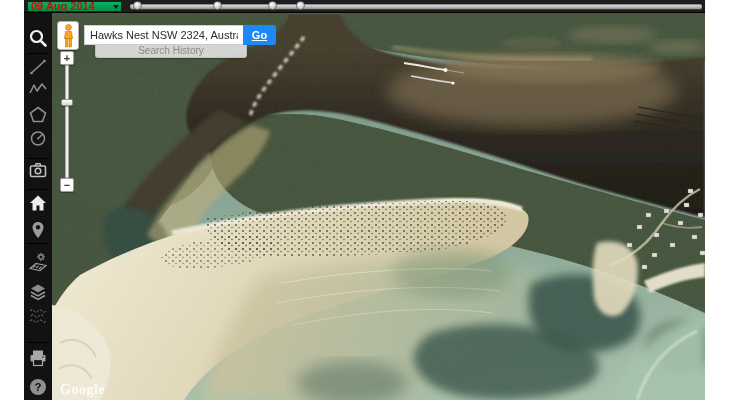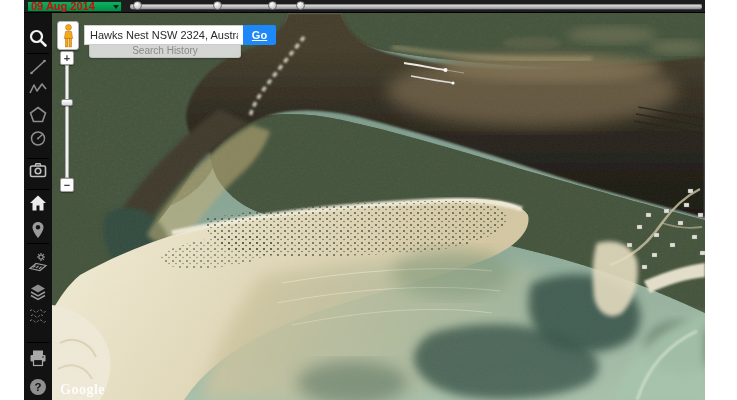--- a/index.html
+++ b/index.html
@@ -28,21 +28,21 @@
   .map{position:absolute;left:52px;top:13px;width:653px;height:387px;overflow:hidden;background:#7fa190;cursor:grab;}
   .map > svg.imagery{position:absolute;left:0;top:0;}
 
   
   .pegman{position:absolute;left:5px;top:8px;width:22px;height:29px;background:#fdfdfd;border:1px solid #b5b5b5;
     border-radius:3px;box-shadow:0 1px 2px rgba(0,0,0,.4);display:flex;align-items:center;justify-content:center;cursor:grab;}
   .search-input{position:absolute;left:32px;top:12px;width:159px;height:20px;border:1px solid #cfcfcf;border-right:none;
     background:#ffffff;font-size:11px;color:#2a2a2a;padding:0 5px;outline:none;}
   .go-btn{position:absolute;left:191px;top:12px;width:33px;height:20px;background:#1E88F8;color:#fff;
     border:none;border-radius:0 2px 2px 0;font-size:11px;font-weight:bold;line-height:20px;text-align:center;cursor:pointer;padding:0;text-decoration:underline;}
-  .history-btn{position:absolute;left:37px;top:32px;width:152px;height:13px;background:rgba(236,236,236,.85);
+  .history-btn{position:absolute;left:43px;top:32px;width:152px;height:13px;background:rgba(236,236,236,.85);
     border:1px solid rgba(180,180,180,.6);border-top:none;border-radius:0 0 3px 3px;font-size:10px;line-height:12px;
     color:#8a8a8a;text-align:center;cursor:pointer;box-shadow:0 1px 2px rgba(0,0,0,.25);}
 
   
   .zbtn{position:absolute;left:8px;width:14px;height:14px;background:#fdfdfd;border:1px solid #9e9e9e;border-radius:2px;
     font-size:11px;font-weight:bold;color:#3d3d3d;text-align:center;line-height:12px;cursor:pointer;box-shadow:0 1px 1px rgba(0,0,0,.35);}
   .zplus{top:38px;} .zminus{top:165px;}
   .ztrack{position:absolute;left:13px;top:52px;width:4px;height:113px;background:rgba(255,255,255,.92);
     border:1px solid rgba(120,120,120,.6);cursor:pointer;}
   .zhandle{position:absolute;left:9px;width:12px;height:7px;background:linear-gradient(#ffffff,#d8d8d8);

